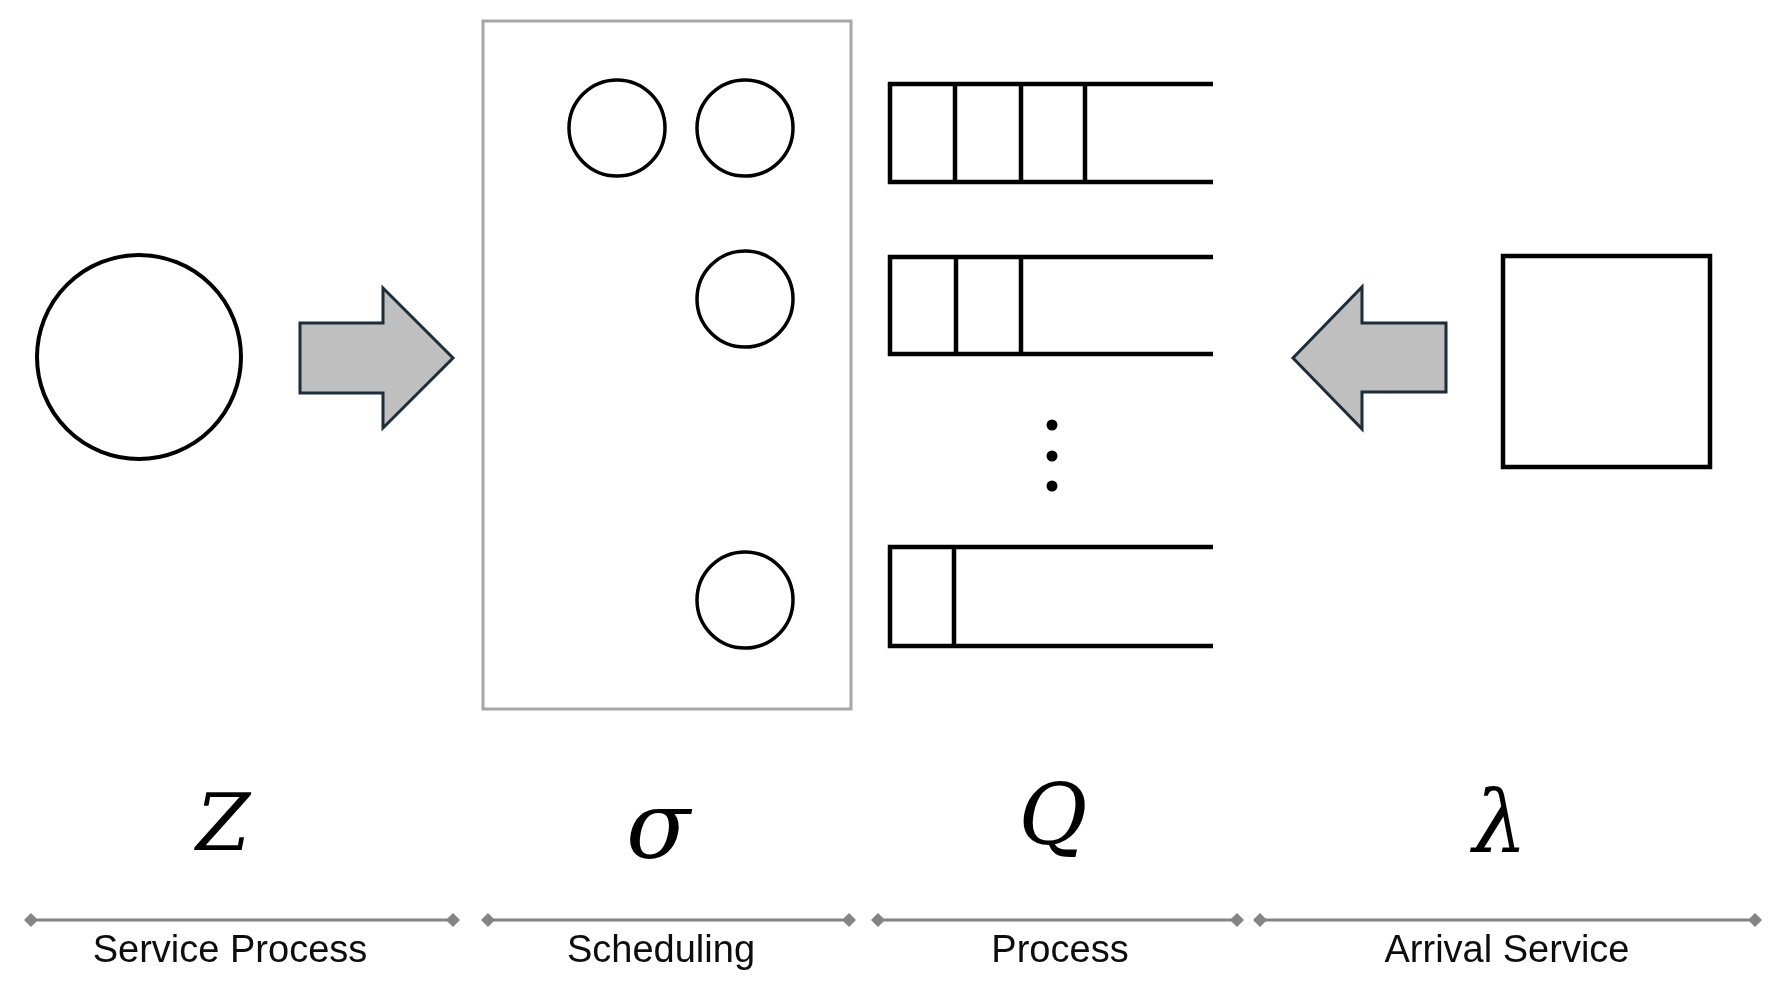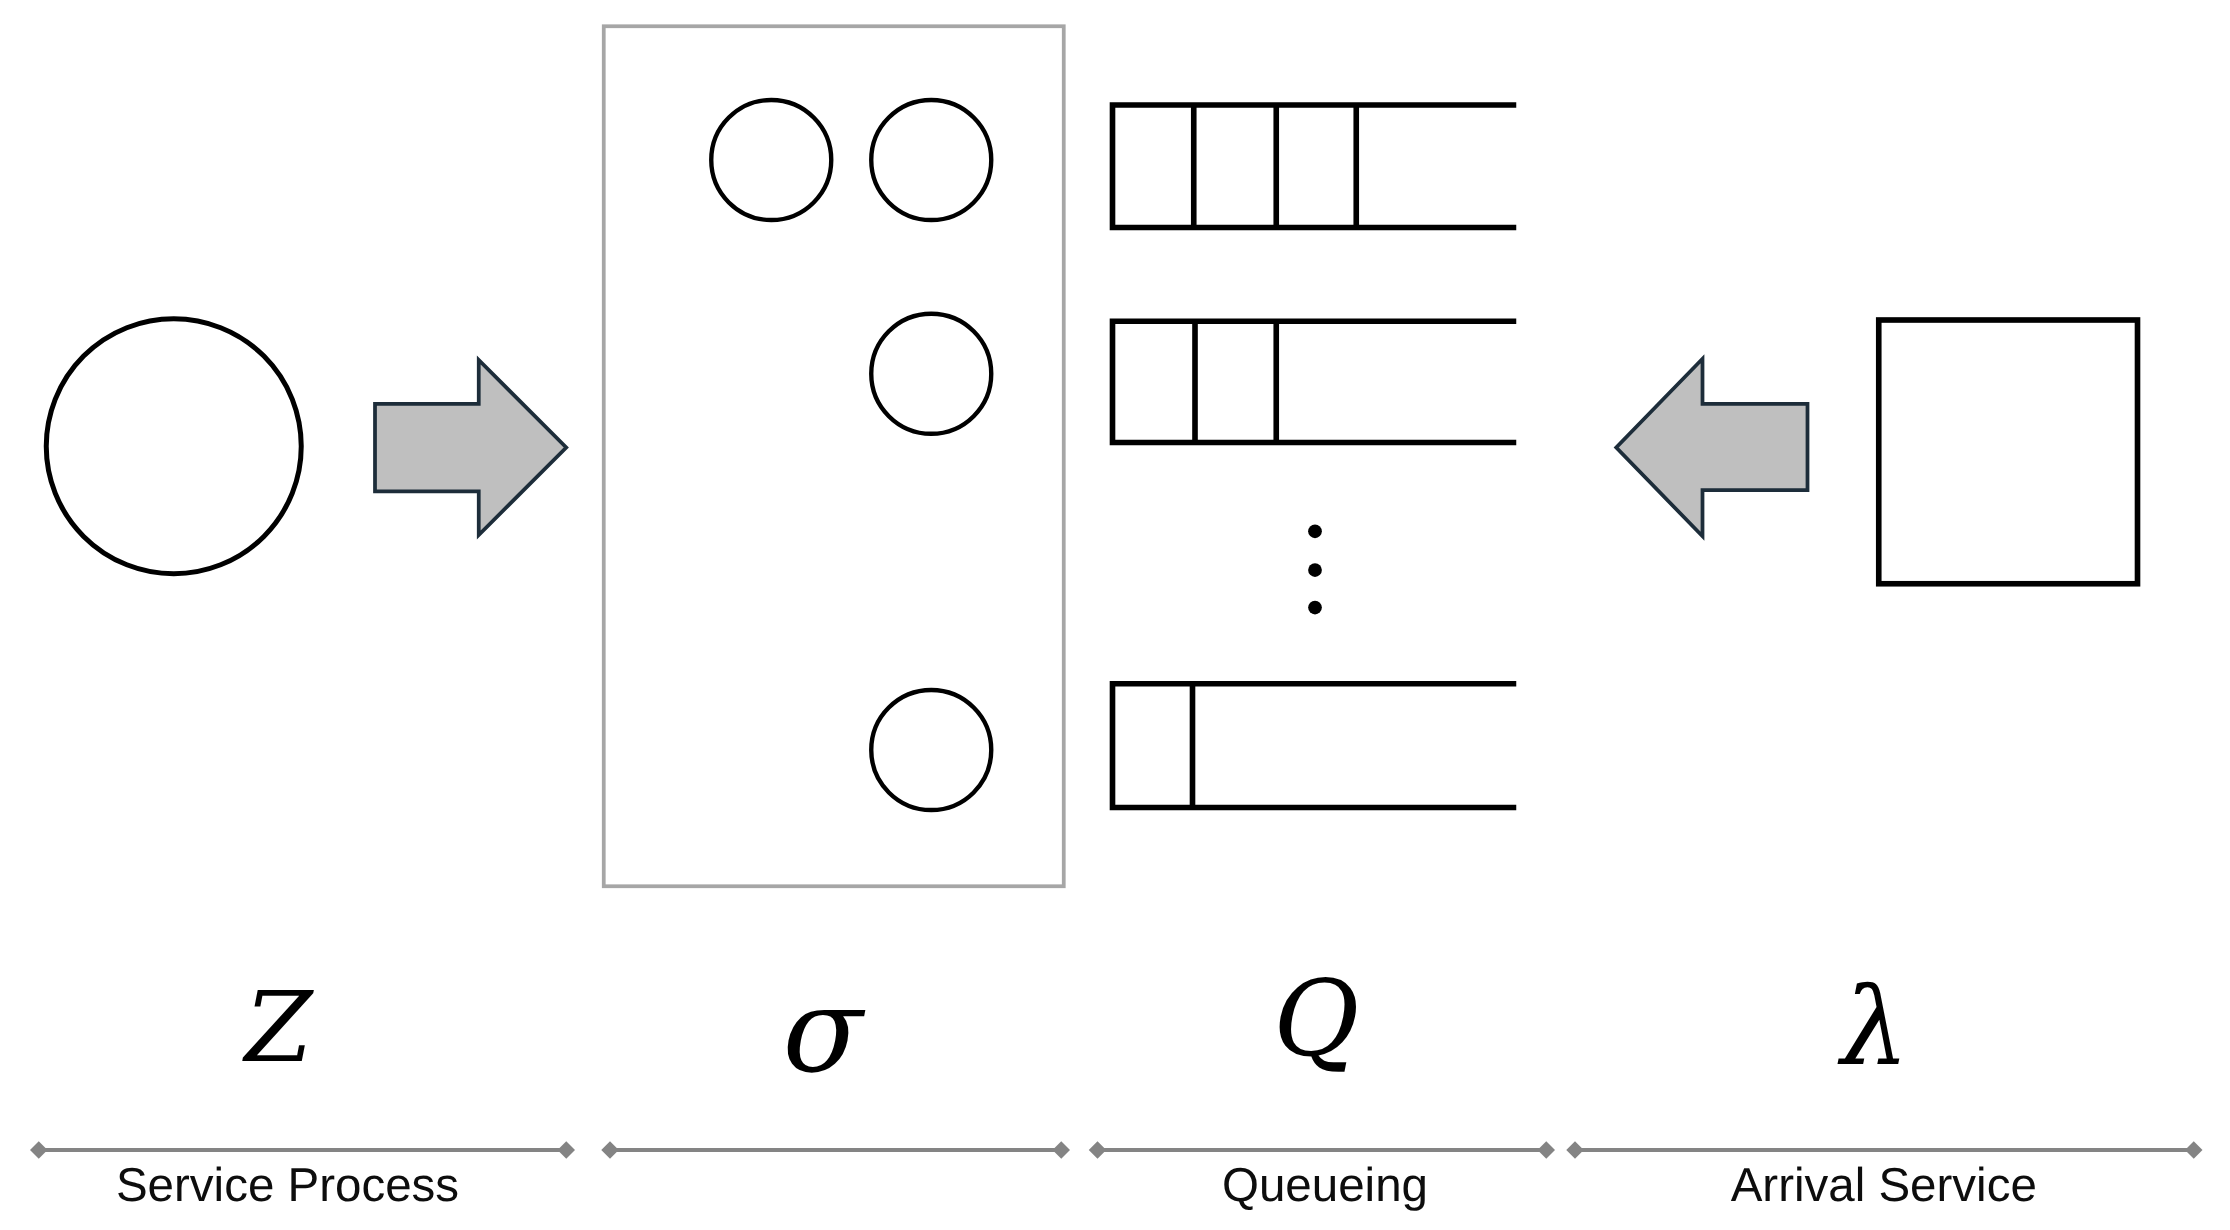--- a/index.html
+++ b/index.html
@@ -96,16 +96,17 @@
       <path class="ruler-diamond" d="M1748 920 L1755 913 L1762 920 L1755 927 Z"></path>
     </g>
   </svg>
 
   <div class="symbol symbol-z" style="left:223px;top:823px;">Z</div>
   <div class="symbol symbol-sigma" style="left:658px;top:826px;">σ</div>
   <div class="symbol symbol-q" style="left:1053px;top:815px;">Q</div>
   <div class="symbol symbol-lambda" style="left:1500px;top:822px;">λ</div>
 
   <div class="caption" style="left:230px;top:949px;">Service Process</div>
-  <div class="caption" style="left:1060px;top:949px;">Queueing</div>
+  <div class="caption" style="left:661px;top:949px;">Scheduling</div>
+  <div class="caption" style="left:1060px;top:949px;">Process</div>
   <div class="caption" style="left:1507px;top:949px;">Arrival Service</div>
 
 </div>
 
 </body></html>

